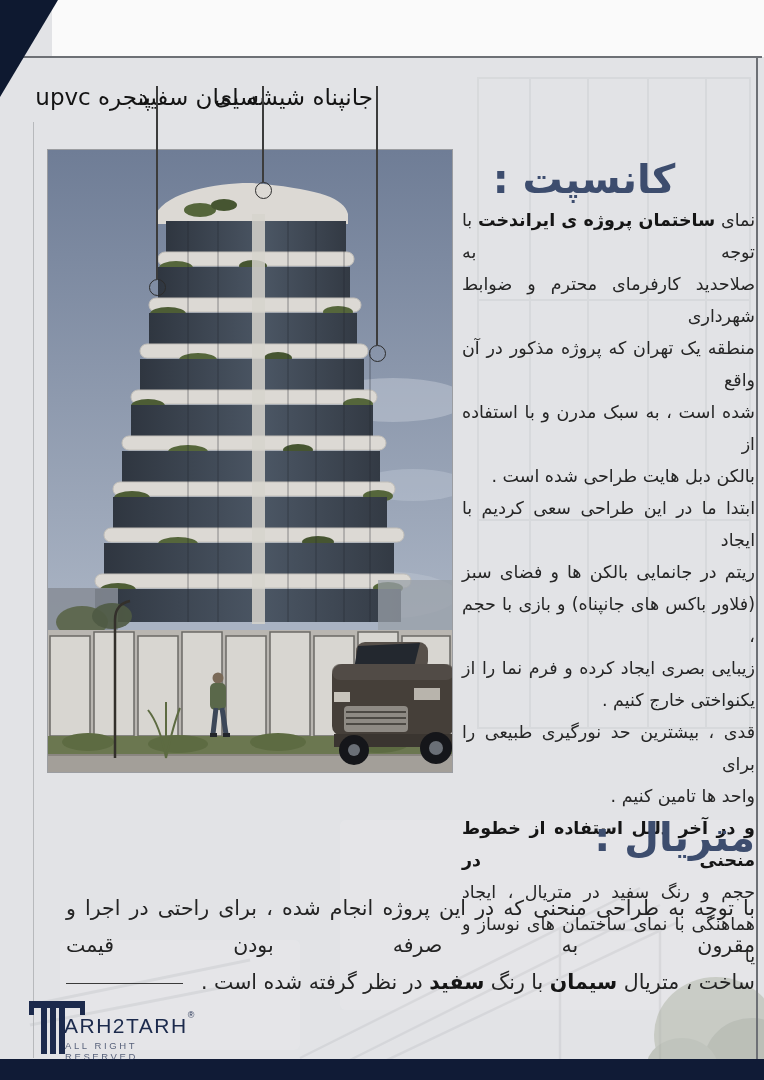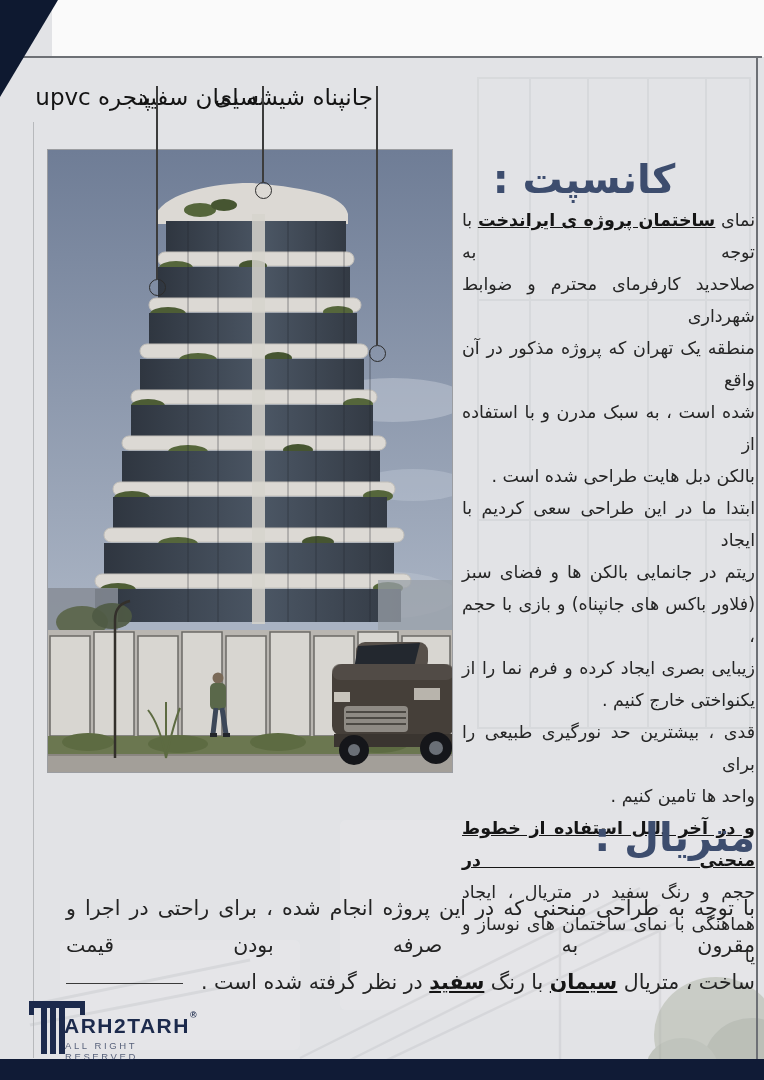--- a/index.html
+++ b/index.html
@@ -31,35 +31,35 @@
         outline:1px solid #9b9da1;overflow:hidden;}
 
   
   .concept-heading{position:absolute;left:434px;top:132px;width:300px;direction:rtl;text-align:center;
         font-size:40px;font-weight:bold;color:#3d4d6e;z-index:11;margin-top:24px;}
   .concept-lines{position:absolute;left:462px;top:204px;width:293px;direction:rtl;z-index:11;}
   .concept-lines .tline{font-size:17.5px;line-height:32px;color:#262626;}
 
   .tline.j{text-align:justify;text-align-last:justify;}
   .tline.e{text-align:right;}
-  .tline .b, .tline.bold span{font-weight:bold;color:#151515;text-decoration:underline;}
+  .tline .b, .tline.bold span{font-weight:bold;color:#151515;}
 
   
   .material-heading{position:absolute;left:455px;top:814px;width:300px;direction:rtl;text-align:right;
         font-size:40px;font-weight:bold;color:#3d4d6e;z-index:11;}
   .material-lines{position:absolute;left:38px;top:890px;width:717px;direction:rtl;z-index:11;}
   .material-lines .tline{font-size:20.5px;line-height:37px;color:#242424;margin-left:28px;}
   .tline.withrule{display:flex;align-items:baseline;gap:18px;}
   .tline.withrule .txt{white-space:nowrap;}
   .endrule{flex:1;border-bottom:1.6px solid #3a3a3a;transform:translateY(-5px);}
 
   
   .logo{position:absolute;left:28px;top:998px;width:180px;height:60px;z-index:31;color:#1c2a4c;}
   .logo-icon{position:absolute;left:0;top:0;}
-  .logo-wordmark{position:absolute;left:36px;top:16px;font-size:21px;font-weight:bold;
+  .logo-wordmark{position:absolute;left:36px;top:16px;font-size:21px;font-weight:normal;
         letter-spacing:1.5px;font-family:"Liberation Sans",sans-serif;}
   .logo-reg{font-size:9px;vertical-align:top;position:relative;top:-4px;}
   .logo-subtitle{position:absolute;left:37px;top:42px;font-size:9.5px;letter-spacing:2.6px;
         font-family:"Liberation Sans",sans-serif;color:#1c2a4cb8;}
 </style>
 </head>
 <body>
 
 <div class="page">
 

